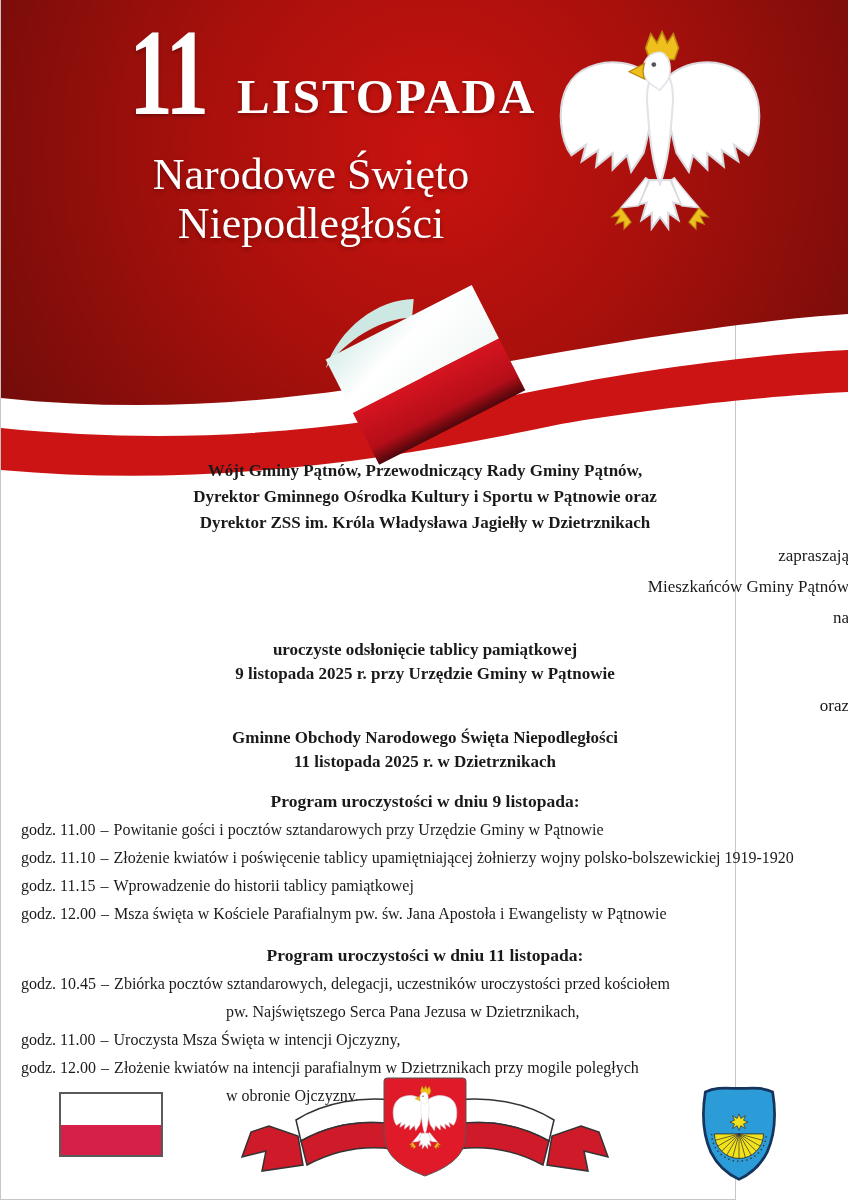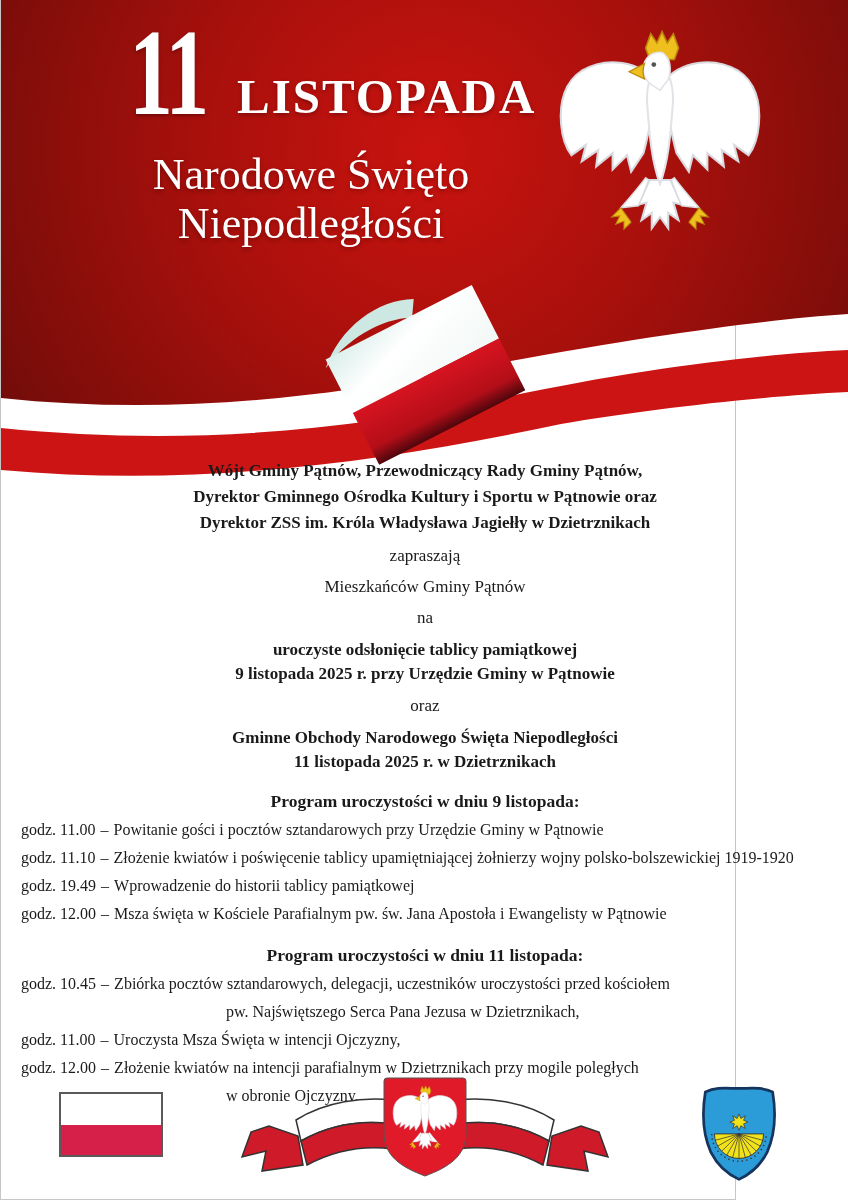--- a/index.html
+++ b/index.html
@@ -13,21 +13,21 @@
   .hdr-text{position:absolute;z-index:2;color:#ffffff;text-shadow:0 2px 4px rgba(50,0,0,.4);}
   .day{left:128px;top:12px;font-size:122px;font-weight:bold;line-height:1;
        transform:scaleX(.72);transform-origin:left top;letter-spacing:-4px;}
   .month{left:236px;top:68px;font-size:49px;font-weight:bold;letter-spacing:2px;}
   .titleblock{left:30px;top:150px;width:560px;text-align:center;font-size:44px;line-height:1.12;}
   .eagle-top{position:absolute;left:556px;top:22px;z-index:2;}
   
   .content{position:absolute;left:0;top:458px;width:848px;z-index:3;color:#1a1a1a;}
   .center{text-align:center;}
   .hosts{font-weight:bold;font-size:17px;line-height:26px;}
-  .small-line{font-size:17px;margin-top:9px;line-height:22px;}
+  .small-line{font-size:17px;margin-top:9px;line-height:22px;text-align:right;}
   .event{font-weight:bold;font-size:17px;line-height:24px;margin-top:9px;}
   .prog-head{font-weight:bold;font-size:17.5px;margin-top:17px;margin-bottom:4px;}
   .prog-list{padding:0 20px;font-size:16px;line-height:28px;text-align:left;}
   .prog-item{white-space:nowrap;}
   .cont-line{margin-left:205px;white-space:nowrap;}
   .dash{padding:0 5px;}
   
   .footer{position:absolute;left:0;top:1050px;width:848px;height:150px;z-index:3;}
   .flag-pl{position:absolute;left:58px;top:42px;width:100px;height:61px;
            border:2px solid #5a5a5a;background:#ffffff;}
@@ -113,21 +113,21 @@
     <div class="small-line">oraz</div>
     <div class="event">
       <div>Gminne Obchody Narodowego Święta Niepodległości</div>
       <div>11 listopada 2025 r. w Dzietrznikach</div>
     </div>
 
     <div class="prog-head">Program uroczystości w dniu 9 listopada:</div>
     <div class="prog-list">
       <div class="prog-item"><span>godz. 11.00</span><span class="dash">–</span><span>Powitanie gości i pocztów sztandarowych przy Urzędzie Gminy w Pątnowie</span></div>
       <div class="prog-item"><span>godz. 11.10</span><span class="dash">–</span><span>Złożenie kwiatów i poświęcenie tablicy upamiętniającej żołnierzy wojny polsko-bolszewickiej 1919-1920</span></div>
-      <div class="prog-item"><span>godz. 19.49</span><span class="dash">–</span><span>Wprowadzenie do historii tablicy pamiątkowej</span></div>
+      <div class="prog-item"><span>godz. 11.15</span><span class="dash">–</span><span>Wprowadzenie do historii tablicy pamiątkowej</span></div>
       <div class="prog-item"><span>godz. 12.00</span><span class="dash">–</span><span>Msza święta w Kościele Parafialnym pw. św. Jana Apostoła i Ewangelisty w Pątnowie</span></div>
     </div>
 
     <div class="prog-head">Program uroczystości w dniu 11 listopada:</div>
     <div class="prog-list">
       <div class="prog-item"><span>godz. 10.45</span><span class="dash">–</span><span>Zbiórka pocztów sztandarowych, delegacji, uczestników uroczystości przed kościołem</span></div>
       <div class="cont-line">pw.  Najświętszego Serca Pana Jezusa w Dzietrznikach,</div>
       <div class="prog-item"><span>godz. 11.00</span><span class="dash">–</span><span>Uroczysta Msza Święta w intencji Ojczyzny,</span></div>
       <div class="prog-item"><span>godz. 12.00</span><span class="dash">–</span><span>Złożenie kwiatów na intencji parafialnym w Dzietrznikach przy mogile poległych</span></div>
       <div class="cont-line">w obronie Ojczyzny.</div>

